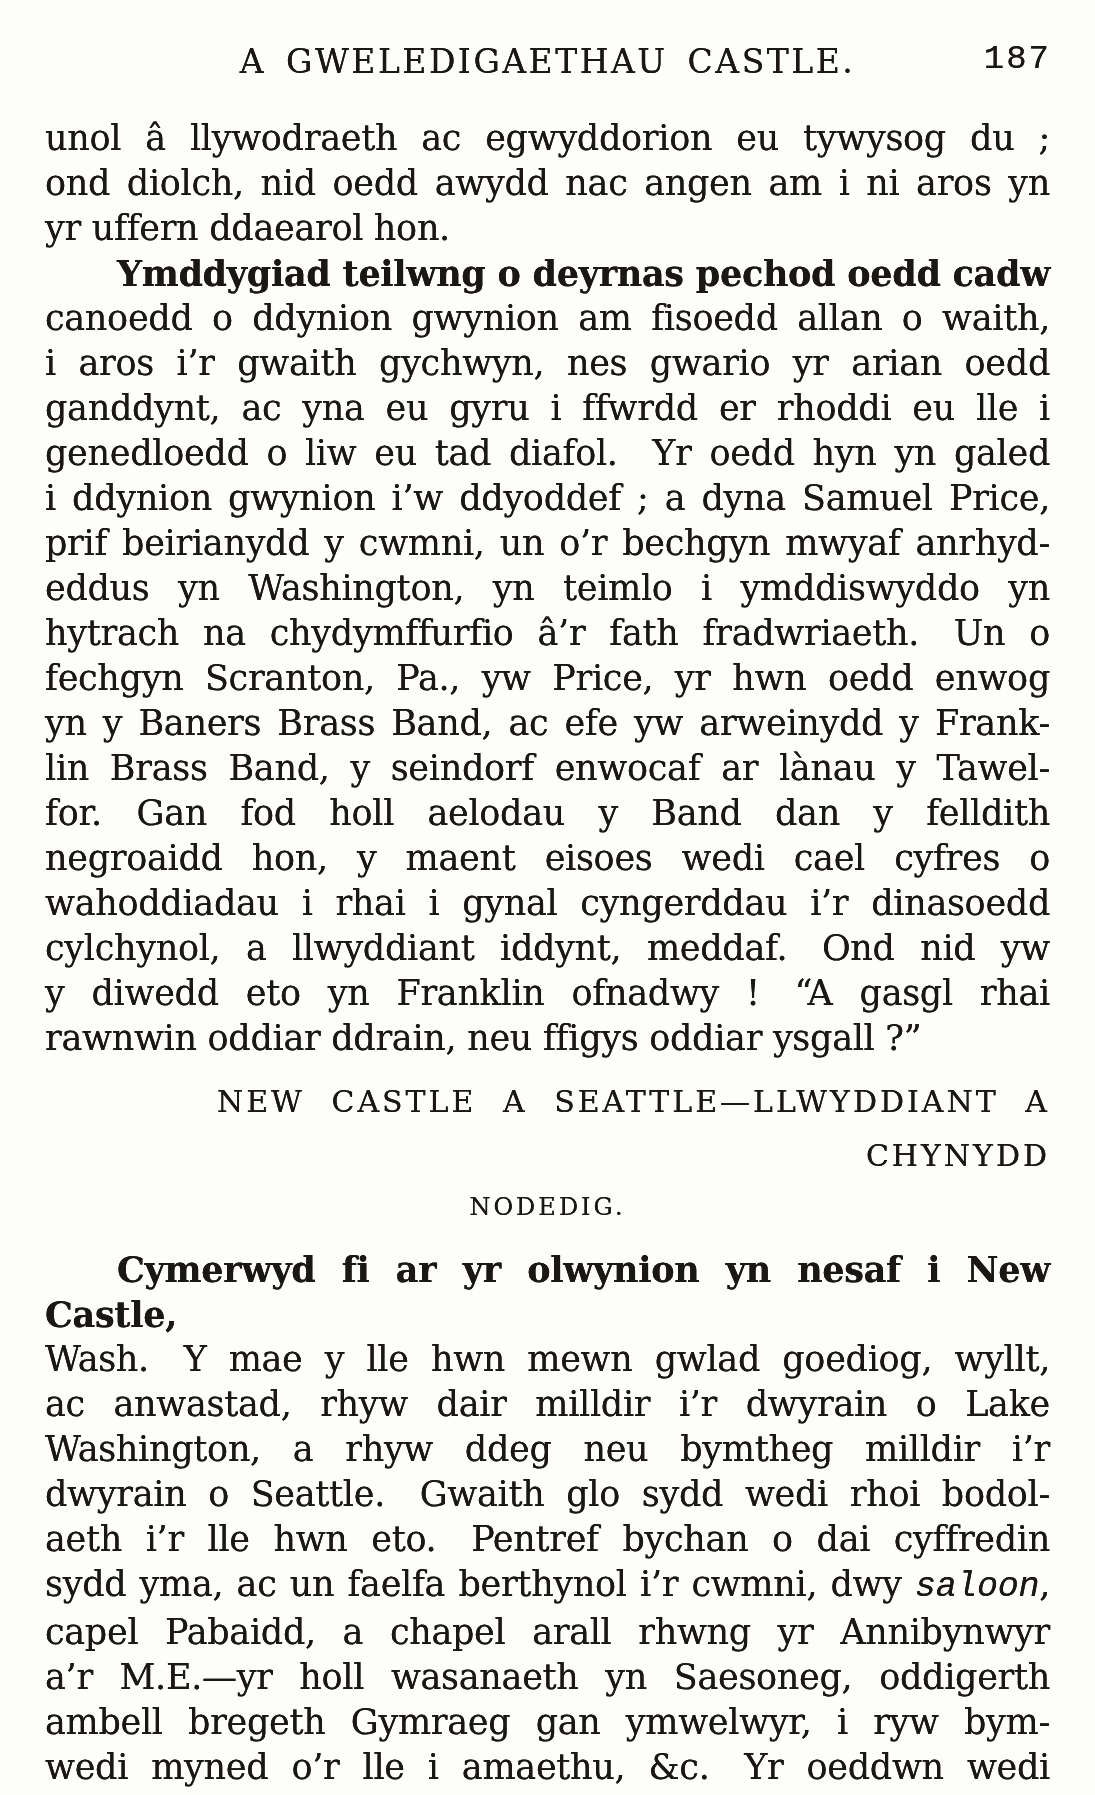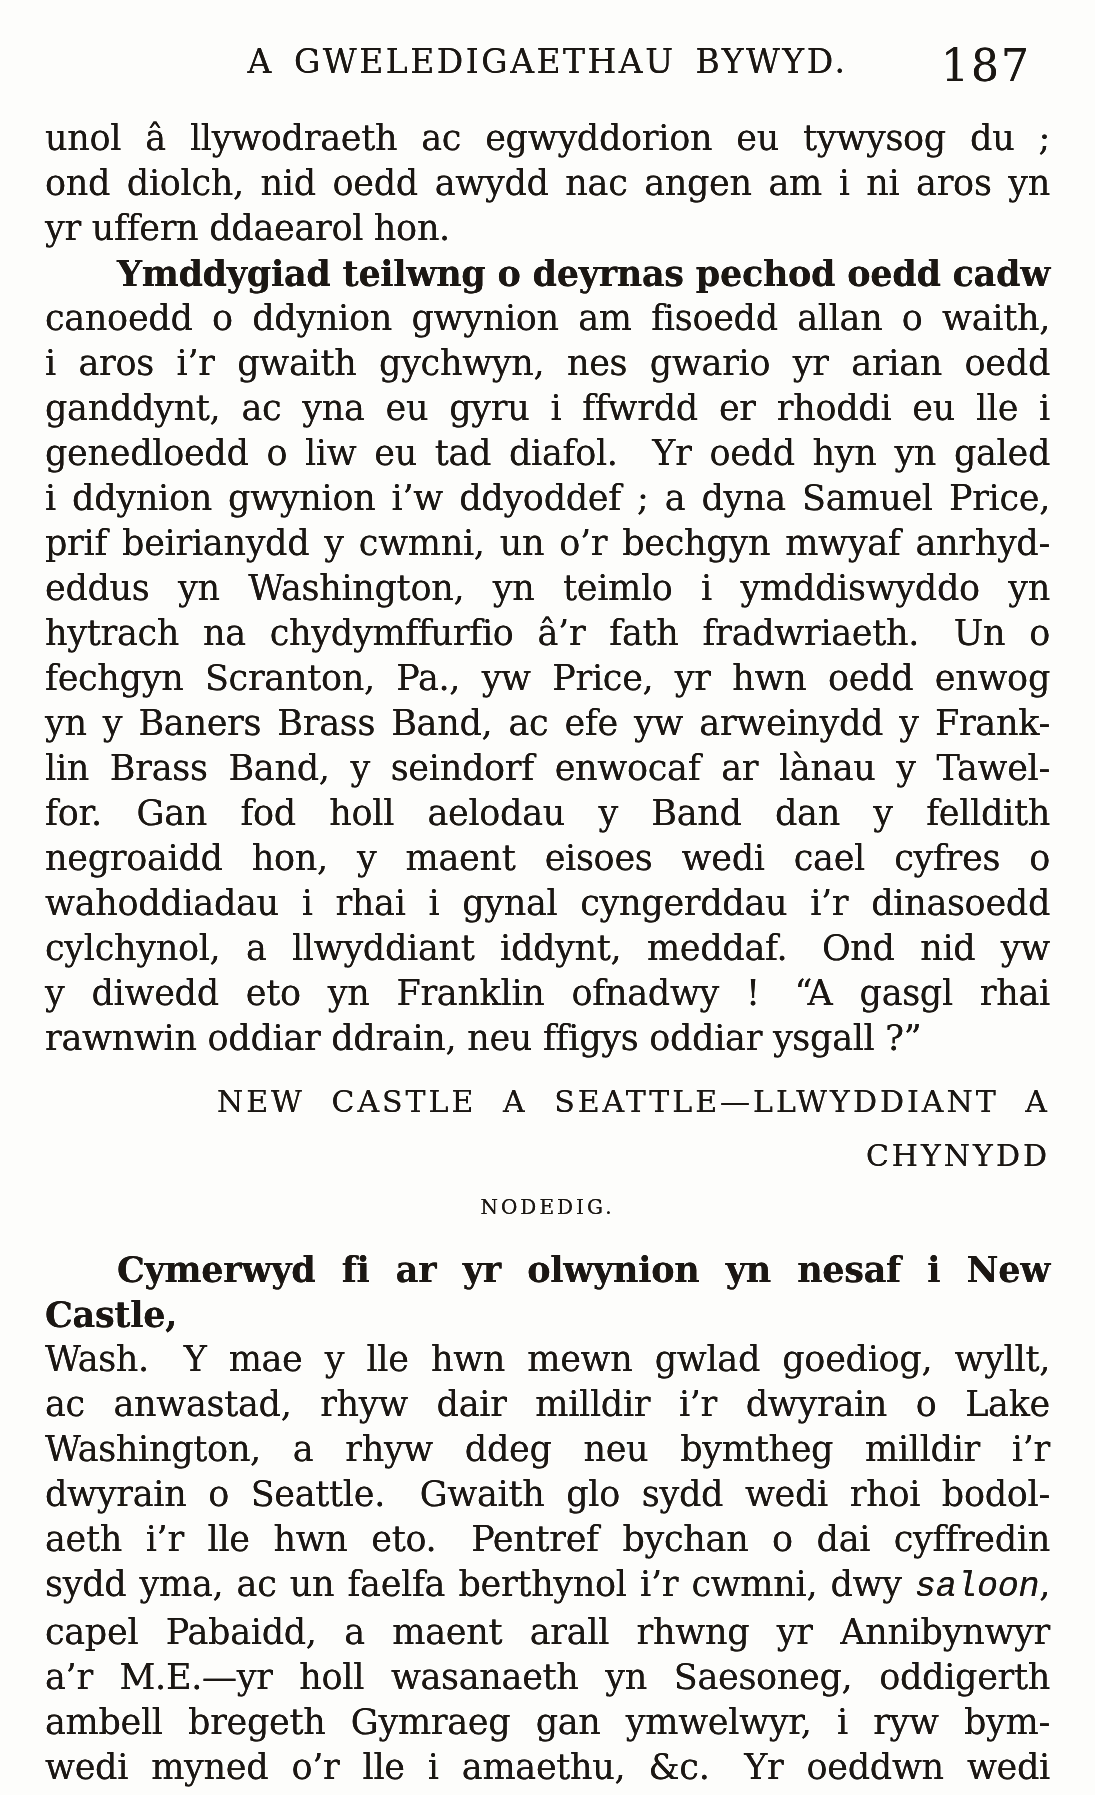--- a/index.html
+++ b/index.html
@@ -24,24 +24,25 @@
   }
   .header-title {
     text-align: center;
     font-size: 33px;
     letter-spacing: 2.5px;
     word-spacing: 7px;
     line-height: 36px;
   }
   .page-number {
     position: absolute;
-    right: 64px;
+    right: 44px;
     top: 40px;
-    font-size: 44px;
+    font-size: 34px;
     letter-spacing: 2px;
+    font-family: Liberation Mono, monospace;
   }
   .body {
     padding: 0 45px;
     margin-top: 32px;
     font-size: 35px;
     line-height: 45px;
     letter-spacing: -0.3px;
   }
   .line {
     text-align: justify;
@@ -54,33 +55,33 @@
   .sec { margin: 14px 0 16px; }
   .sec-line1 {
     text-align: right;
     font-size: 30px;
     letter-spacing: 3px;
     word-spacing: 14px;
     line-height: 54px;
   }
   .sec-line2 {
     text-align: center;
-    font-size: 20px;
+    font-size: 24px;
     letter-spacing: 3px;
     line-height: 48px;
   }
   .em-italic { font-style: italic; font-family: Liberation Mono, monospace; }
 </style>
 </head>
 <body>
 
 <div class="page">
 
   <div class="header">
-    <div class="header-title">A GWELEDIGAETHAU BYWYD.</div>
+    <div class="header-title">A GWELEDIGAETHAU CASTLE.</div>
     <div class="page-number">187</div>
   </div>
 
   <div class="body">
 
     <div>
       <div class="line">unol â llywodraeth ac egwyddorion eu tywysog du ;</div>
       <div class="line">ond diolch, nid oedd awydd nac angen am i ni aros yn</div>
       <div class="line endline">yr uffern ddaearol hon.</div>
     </div>
@@ -112,21 +113,21 @@
     </div>
 
     <div>
       <div class="line indent">Cymerwyd fi ar yr olwynion yn nesaf i New Castle,</div>
       <div class="line">Wash. Y mae y lle hwn mewn gwlad goediog, wyllt,</div>
       <div class="line">ac anwastad, rhyw dair milldir i’r dwyrain o Lake</div>
       <div class="line">Washington, a rhyw ddeg neu bymtheg milldir i’r</div>
       <div class="line">dwyrain o Seattle. Gwaith glo sydd wedi rhoi bodol-</div>
       <div class="line">aeth i’r lle hwn eto. Pentref bychan o dai cyffredin</div>
       <div class="line"><span>sydd yma, ac un faelfa berthynol i’r cwmni, dwy </span><span class="em-italic">saloon</span><span>,</span></div>
-      <div class="line">capel Pabaidd, a maent arall rhwng yr Annibynwyr</div>
+      <div class="line">capel Pabaidd, a chapel arall rhwng yr Annibynwyr</div>
       <div class="line">a’r M.E.—yr holl wasanaeth yn Saesoneg, oddigerth</div>
       <div class="line">ambell bregeth Gymraeg gan ymwelwyr, i ryw bym-</div>
       <div class="line">wedi myned o’r lle i amaethu, &amp;c. Yr oeddwn wedi</div>
       <div class="line">theg o deuluoedd Cymreig. Y mae llawer o Gymry</div>
       <div class="line">arfaethu cael gweled Howell T. Jones, a’i deulu, yn</div>
     </div>
 
   </div>
 </div>
 

